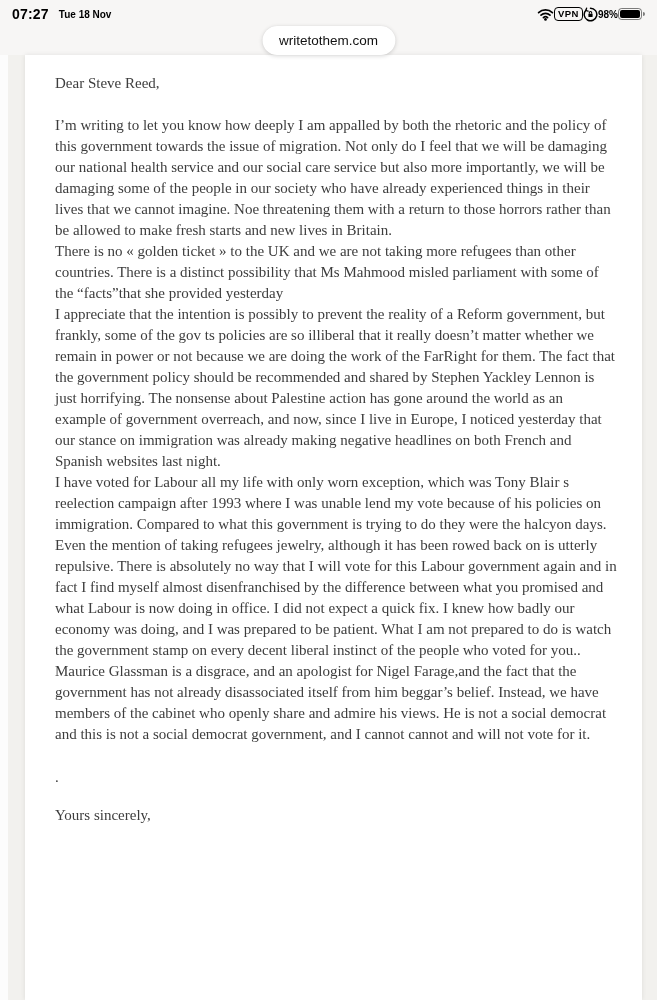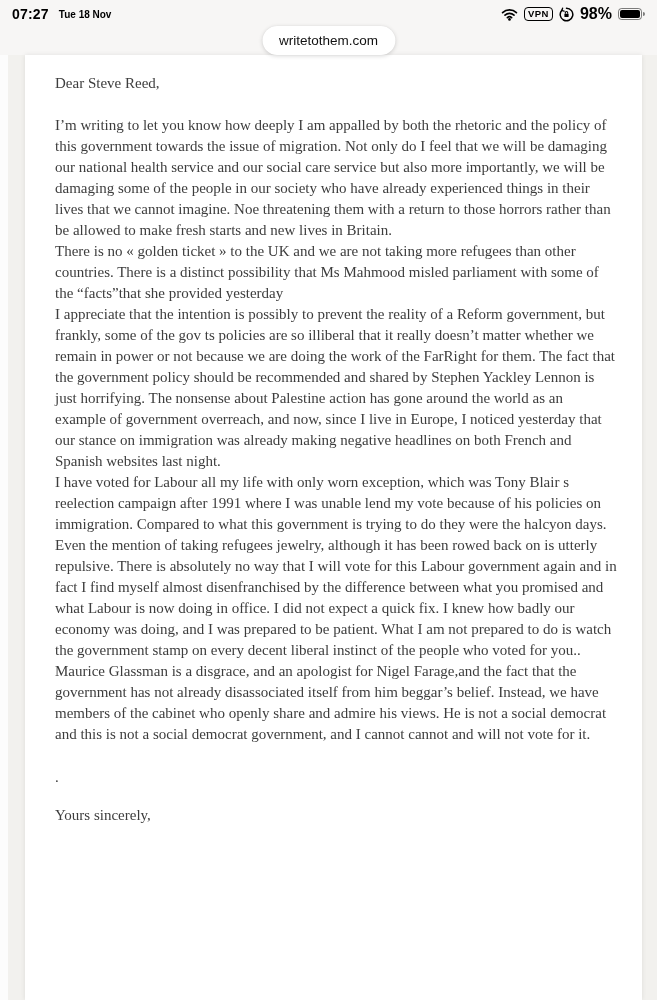--- a/index.html
+++ b/index.html
@@ -20,27 +20,27 @@
   }
   .statusbar {
     position: absolute; top: 0; left: 0; right: 0; height: 28px;
     display: flex; justify-content: space-between; align-items: center;
     padding: 0 12px; box-sizing: border-box;
     color: #000;
   }
   .sb-left { display: flex; align-items: center; gap: 10px; }
   .sb-time { font-size: 14px; font-weight: 700; letter-spacing: .2px; }
   .sb-date { font-size: 10px; font-weight: 600; }
-  .sb-right { display: flex; align-items: center; gap: 6px; }
+  .sb-right { display: flex; align-items: center; }
   .vpn-badge {
     border: 1.4px solid #000; border-radius: 4px;
     font-size: 9.5px; font-weight: 700; letter-spacing: .5px;
     padding: 0px 3px 1px 3px; line-height: 11px; color: #000;
   }
-  .sb-pct { font-size: 16px; font-weight: 600; }
+  .sb-pct { font-size: 10px; font-weight: 600; }
   .battery { display: flex; align-items: center; }
   .battery-body {
     width: 24px; height: 12px; border: 1px solid rgba(0,0,0,0.5);
     border-radius: 3.5px; padding: 1px; box-sizing: border-box;
   }
   .battery-fill { height: 100%; width: 98%; background: #000; border-radius: 2px; }
   .battery-nub {
     width: 2px; height: 4.5px; background: rgba(0,0,0,0.5);
     border-radius: 0 2px 2px 0; margin-left: 1px;
   }
@@ -121,20 +121,20 @@
   <div class="url-pill">
     <span class="url-text">writetothem.com</span>
   </div>
 
   <div class="page">
     <div class="letter-card">
       <p class="salutation">Dear Steve Reed,</p>
       <p>I’m writing to let you know how deeply I am appalled by both the rhetoric and the policy of this government towards the issue of migration. Not only do I feel that we will be damaging our national health service and our social care service but also more importantly, we will be damaging some of the people in our society who have already experienced things in their lives that we cannot imagine. Noe threatening them with a return to those horrors rather than be allowed to make fresh starts and new lives in Britain.</p>
       <p>There is no « golden ticket » to the UK and we are not taking more refugees than other countries. There is a distinct possibility that Ms Mahmood misled parliament with some of the “facts”that she provided yesterday</p>
       <p>I appreciate that the intention is possibly to prevent the reality of a Reform government, but frankly, some of the gov ts policies are so illiberal that it really doesn’t matter whether we remain in power or not because we are doing the work of the FarRight for them. The fact that the government policy should be recommended and shared by Stephen Yackley Lennon is just horrifying. The nonsense about Palestine action has gone around the world as an example of government overreach, and now, since I live in Europe, I noticed yesterday that our stance on immigration was already making negative headlines on both French and Spanish websites last night.</p>
-      <p>I have voted for Labour all my life with only worn exception, which was Tony Blair s reelection campaign after 1991 where I was unable lend my vote because of his policies on immigration. Compared to what this government is trying to do they were the halcyon days.</p>
+      <p>I have voted for Labour all my life with only worn exception, which was Tony Blair s reelection campaign after 1993 where I was unable lend my vote because of his policies on immigration. Compared to what this government is trying to do they were the halcyon days.</p>
       <p>Even the mention of taking refugees jewelry, although it has been rowed back on is utterly repulsive. There is absolutely no way that I will vote for this Labour government again and in fact I find myself almost disenfranchised by the difference between what you promised and what Labour is now doing in office. I did not expect a quick fix. I knew how badly our economy was doing, and I was prepared to be patient. What I am not prepared to do is watch the government stamp on every decent liberal instinct of the people who voted for you.. Maurice Glassman is a disgrace, and an apologist for Nigel Farage,and the fact that the government has not already disassociated itself from him beggar’s belief. Instead, we have members of the cabinet who openly share and admire his views. He is not a social democrat and this is not a social democrat government, and I cannot cannot and will not vote for it.</p>
       <p class="stray">.</p>
       <p class="closing">Yours sincerely,</p>
     </div>
   </div>
 
 </div>
 
 </body></html>

